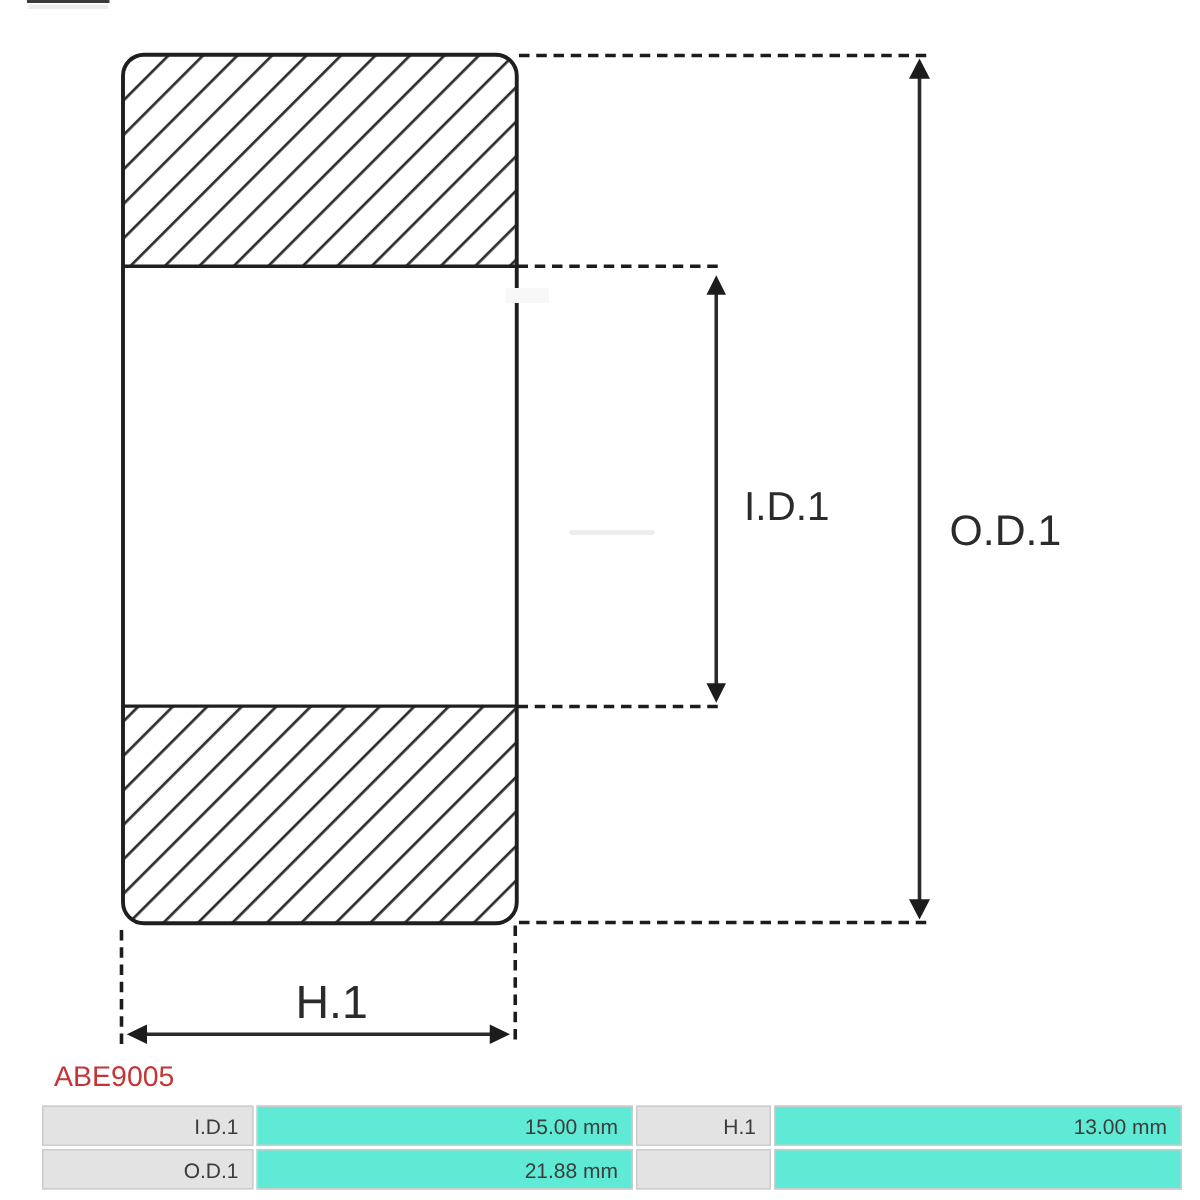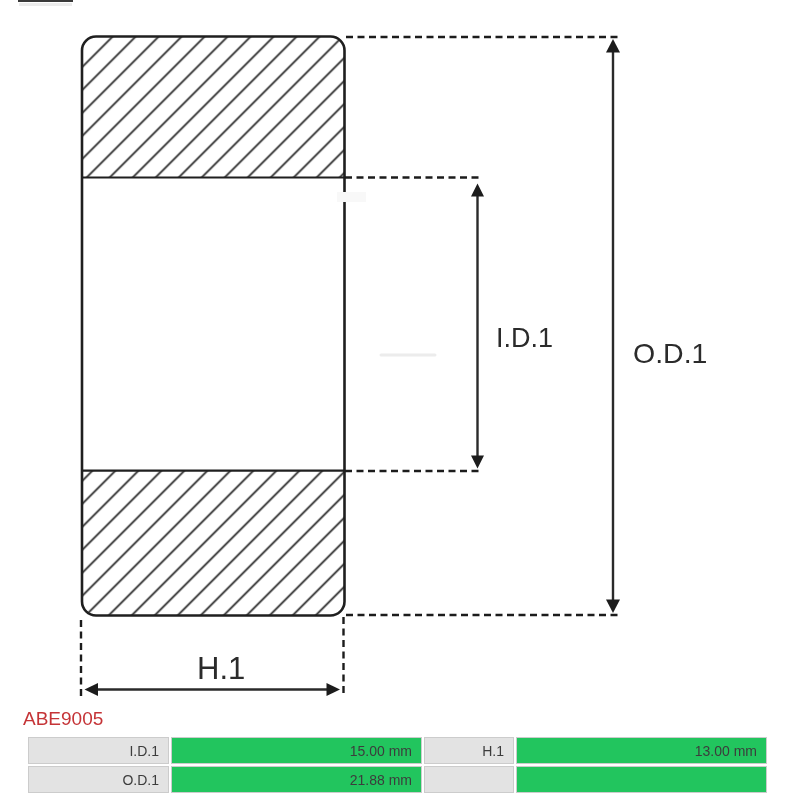--- a/index.html
+++ b/index.html
@@ -1,19 +1,19 @@
 <!DOCTYPE html>
 <html><head>
 <meta charset="utf-8">
 <style>
   html,body{margin:0;padding:0;width:800px;height:800px;background:#ffffff;
     font-family:"Liberation Sans",sans-serif;overflow:hidden;}
   .abs{position:absolute;}
   table.spec{border-collapse:separate;border-spacing:2px;font-size:14px;color:#3c3c3c;}
-  table.spec td{border:1px solid #cccccc;height:24px;text-align:right;padding:1px 9px 0 0;background:#22c55e;}
+  table.spec td{border:1px solid #cccccc;height:24px;text-align:right;padding:1px 9px 0 0;background:#5eead4;}
   table.spec td.g{background:#e3e3e3;}
 </style>
 </head>
 <body>
 
 <div class="abs" style="left:18px;top:0;width:55px;height:2px;background:#3a3a3a;"></div>
 
 <div class="abs" style="left:19px;top:3px;width:53px;height:3px;background:#ececec;"></div>
 
 <svg class="abs" style="left:0;top:0" width="800" height="710" viewBox="0 0 800 710">
@@ -74,33 +74,33 @@
     <polygon points="340,689.5 326.5,683 326.5,696" fill="#1c1c1c"></polygon>
   </g>
 
   <text x="496" y="346.5" font-size="27" fill="#2b2b2b">I.D.1</text>
 
   <text x="633" y="363" font-size="28.5" fill="#2b2b2b">O.D.1</text>
 
   <text x="197" y="678.5" font-size="31" fill="#2b2b2b">H.1</text>
 </svg>
 
-<div class="abs" style="left:23px;top:708px;font-size:19px;color:#c53437;">ABE9005</div>
+<div class="abs" style="left:36px;top:708px;font-size:19px;color:#c53437;">ABE9005</div>
 
 <table class="spec abs" style="left:26px;top:735px;">
   <tbody>
       <tr>
 
     <td class="g" style="width:130px;">I.D.1</td>
 
     <td style="width:240px;">15.00 mm</td>
 
     <td class="g" style="width:79px;">H.1</td>
 
-    <td style="width:240px;">13.00 mm</td>
+    <td style="width:240px;padding-left:21px;">13.00 mm</td>
   </tr>
   <tr>
 
     <td class="g">O.D.1</td>
 
     <td>21.88 mm</td>
 
     <td class="g"></td>
 
     <td></td>

